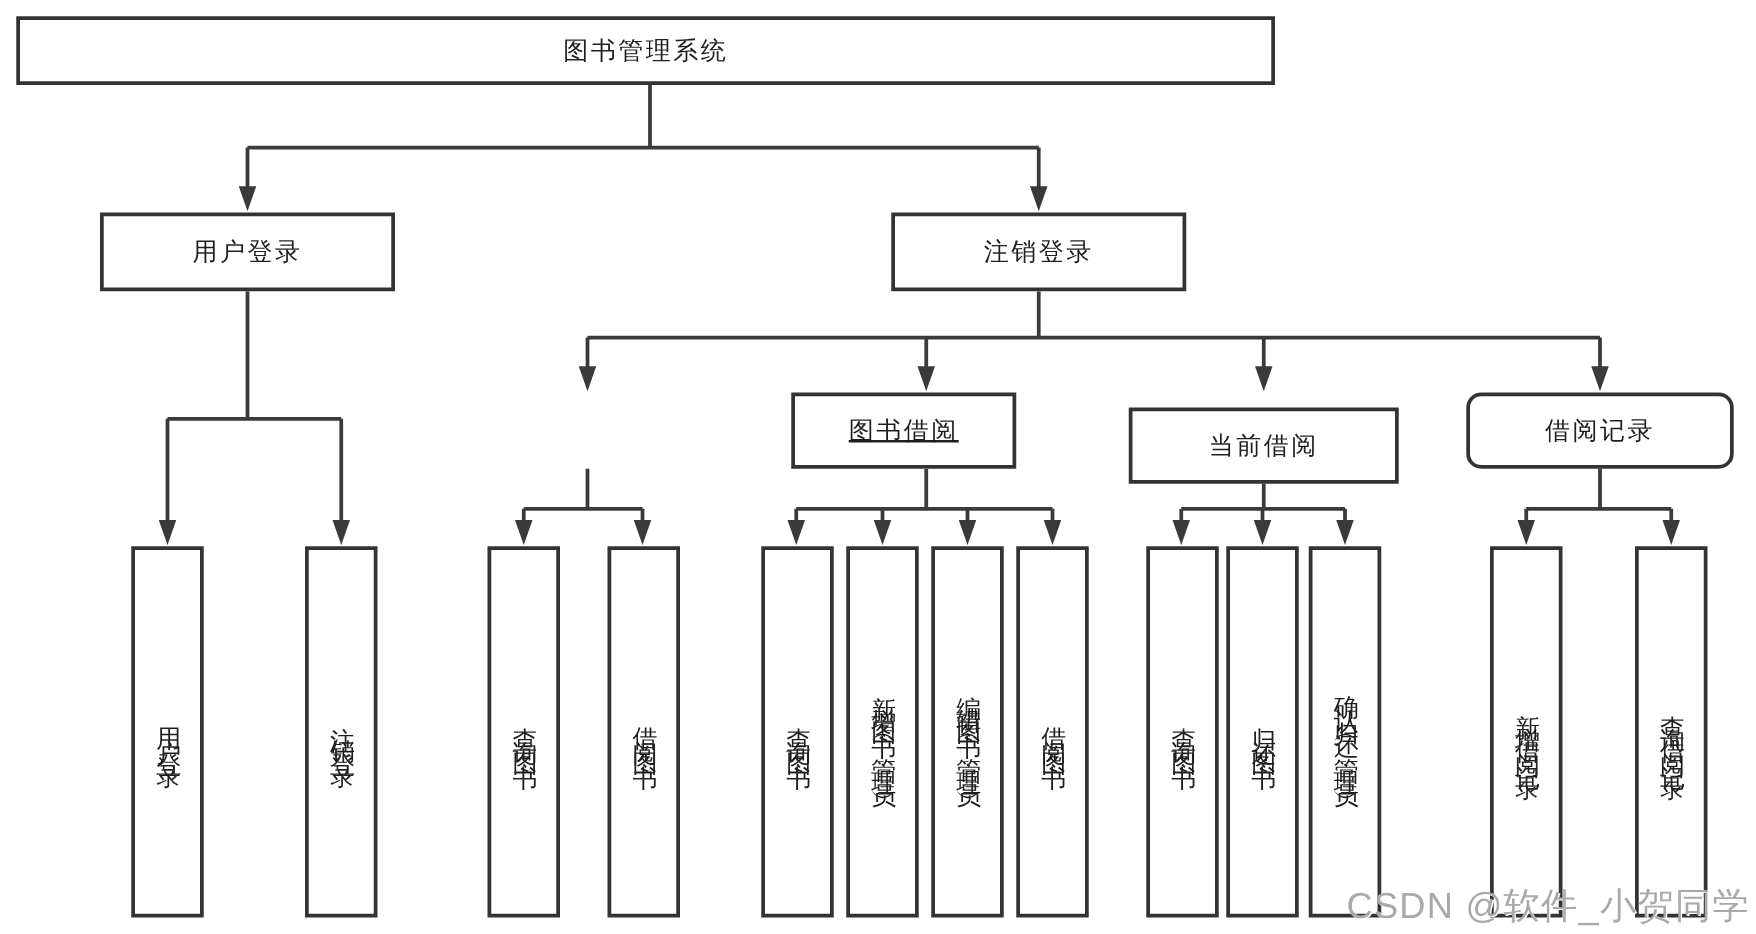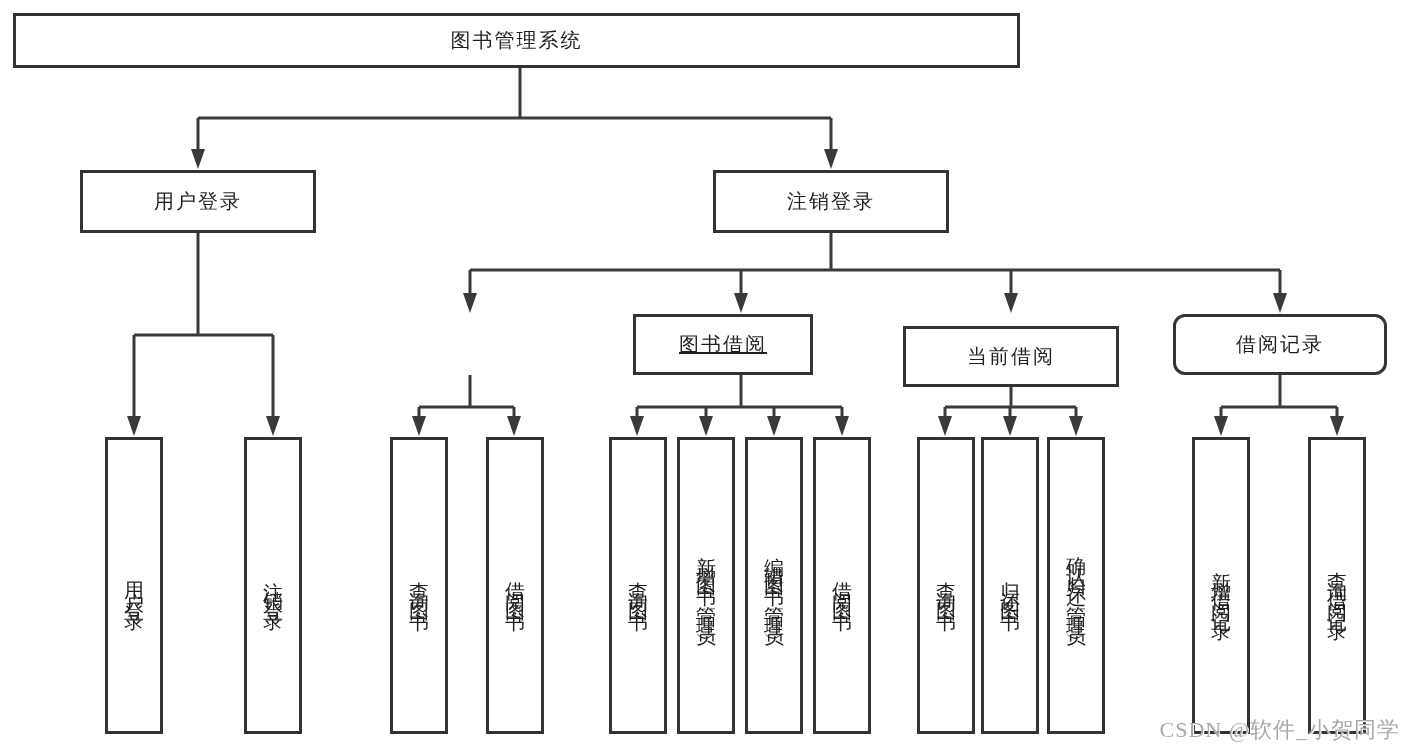--- a/index.html
+++ b/index.html
@@ -25,23 +25,22 @@
   .vtext {
     writing-mode: vertical-rl;
     text-orientation: mixed;
     font-size: 20px;
     line-height: 1.15;
     letter-spacing: 10px;
     color: #1f1f1f;
   }
   .watermark {
     position: absolute; right: 5px; bottom: 2px; z-index: 3;
-    font-size: 22px; color: #a9a9a9; letter-spacing: 1px;
+    font-size: 29px; color: #a9a9a9; letter-spacing: 1px;
     text-shadow: 1px 1px 0 #ffffff;
-    font-family: Liberation Serif, serif;
   }
 </style>
 </head>
 <body>
 
 <div class="canvas">
 
   <svg class="connectors" width="1405" height="747" viewBox="0 0 1405 747">
     <g>
       <path d="M520 68 V118 M198 118 H831 M198 118 V152 M831 118 V152"></path>

